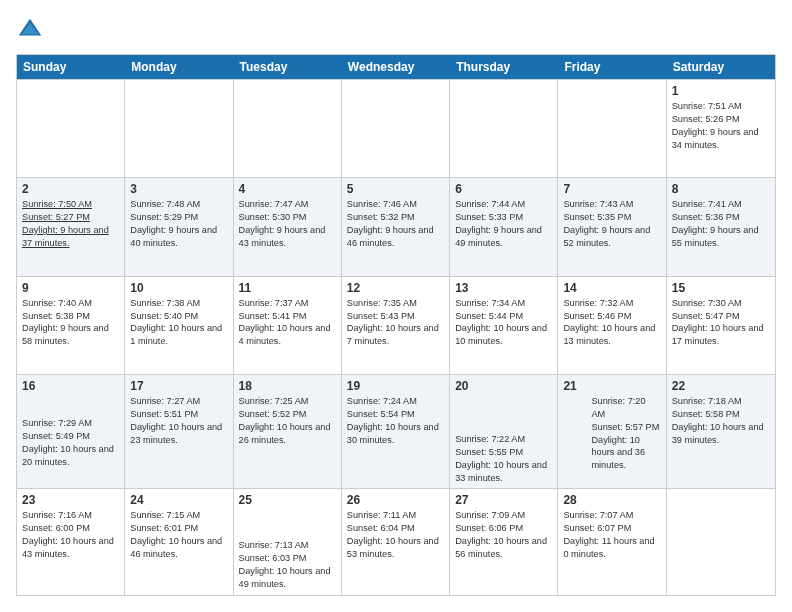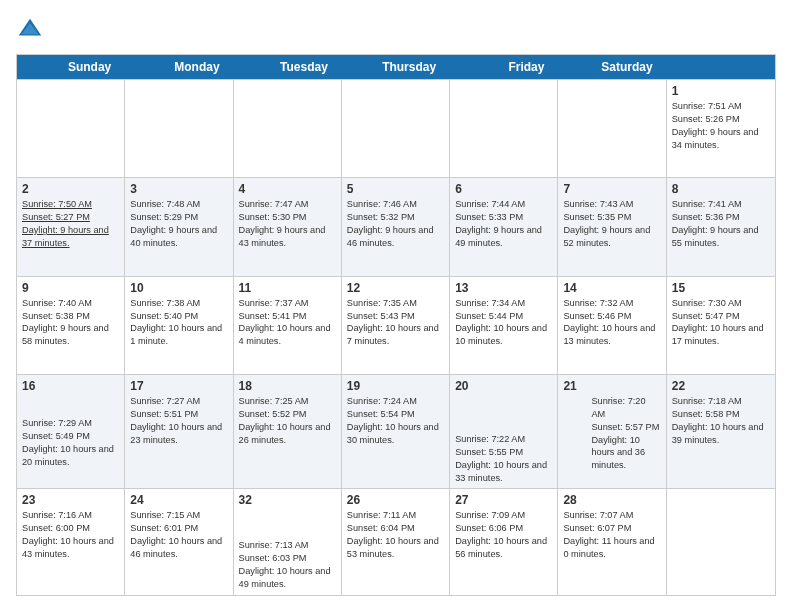--- a/index.html
+++ b/index.html
@@ -60,22 +60,22 @@
     }
     .cal-header {
       display: grid;
       grid-template-columns: repeat(7, 1fr);
       background: #1a6faf;
     }
     .cal-header-cell {
       color: white;
       font-size: 12px;
       font-weight: bold;
-      padding: 5px 14px;
-      text-align: right;
+      padding: 5px 6px;
+      text-align: left;
     }
     .cal-body {
       flex: 1;
       display: flex;
       flex-direction: column;
     }
     .cal-row {
       display: grid;
       grid-template-columns: repeat(7, 1fr);
       flex: 1;
@@ -147,20 +147,21 @@
       <div class="month-title"></div>
       <div class="location"></div>
     </div>
   </div>
 
   <div class="calendar">
     <div class="cal-header">
     <div class="cal-header-cell">Sunday</div>
         <div class="cal-header-cell">Monday</div>
         <div class="cal-header-cell">Tuesday</div>
+        <div class="cal-header-cell">Wednesday</div>
         <div class="cal-header-cell">Thursday</div>
         <div class="cal-header-cell">Friday</div>
         <div class="cal-header-cell">Saturday</div>
       </div>
     <div class="cal-body">
     <div class="cal-row">
           <div class="cal-cell empty"></div>
           <div class="cal-cell empty"></div>
           <div class="cal-cell empty"></div>
           <div class="cal-cell empty"></div>
@@ -312,21 +313,21 @@
 Sunset: 6:00 PM
 Daylight: 10 hours and 43 minutes.</div>
           </div>
           <div class="cal-cell">
             <span class="day-num">24</span>
             <div class="day-info" style="white-space: pre-line;">Sunrise: 7:15 AM
 Sunset: 6:01 PM
 Daylight: 10 hours and 46 minutes.</div>
           </div>
           <div class="cal-cell">
-            <span class="day-num">32</span>
+            <span class="day-num">25</span>
             <div class="day-info" style="white-space: pre-line; margin-top: 32px;">Sunrise: 7:13 AM
 Sunset: 6:03 PM
 Daylight: 10 hours and 49 minutes.</div>
           </div>
           <div class="cal-cell">
             <span class="day-num">26</span>
             <div class="day-info" style="white-space: pre-line;">Sunrise: 7:11 AM
 Sunset: 6:04 PM
 Daylight: 10 hours and 53 minutes.</div>
           </div>

